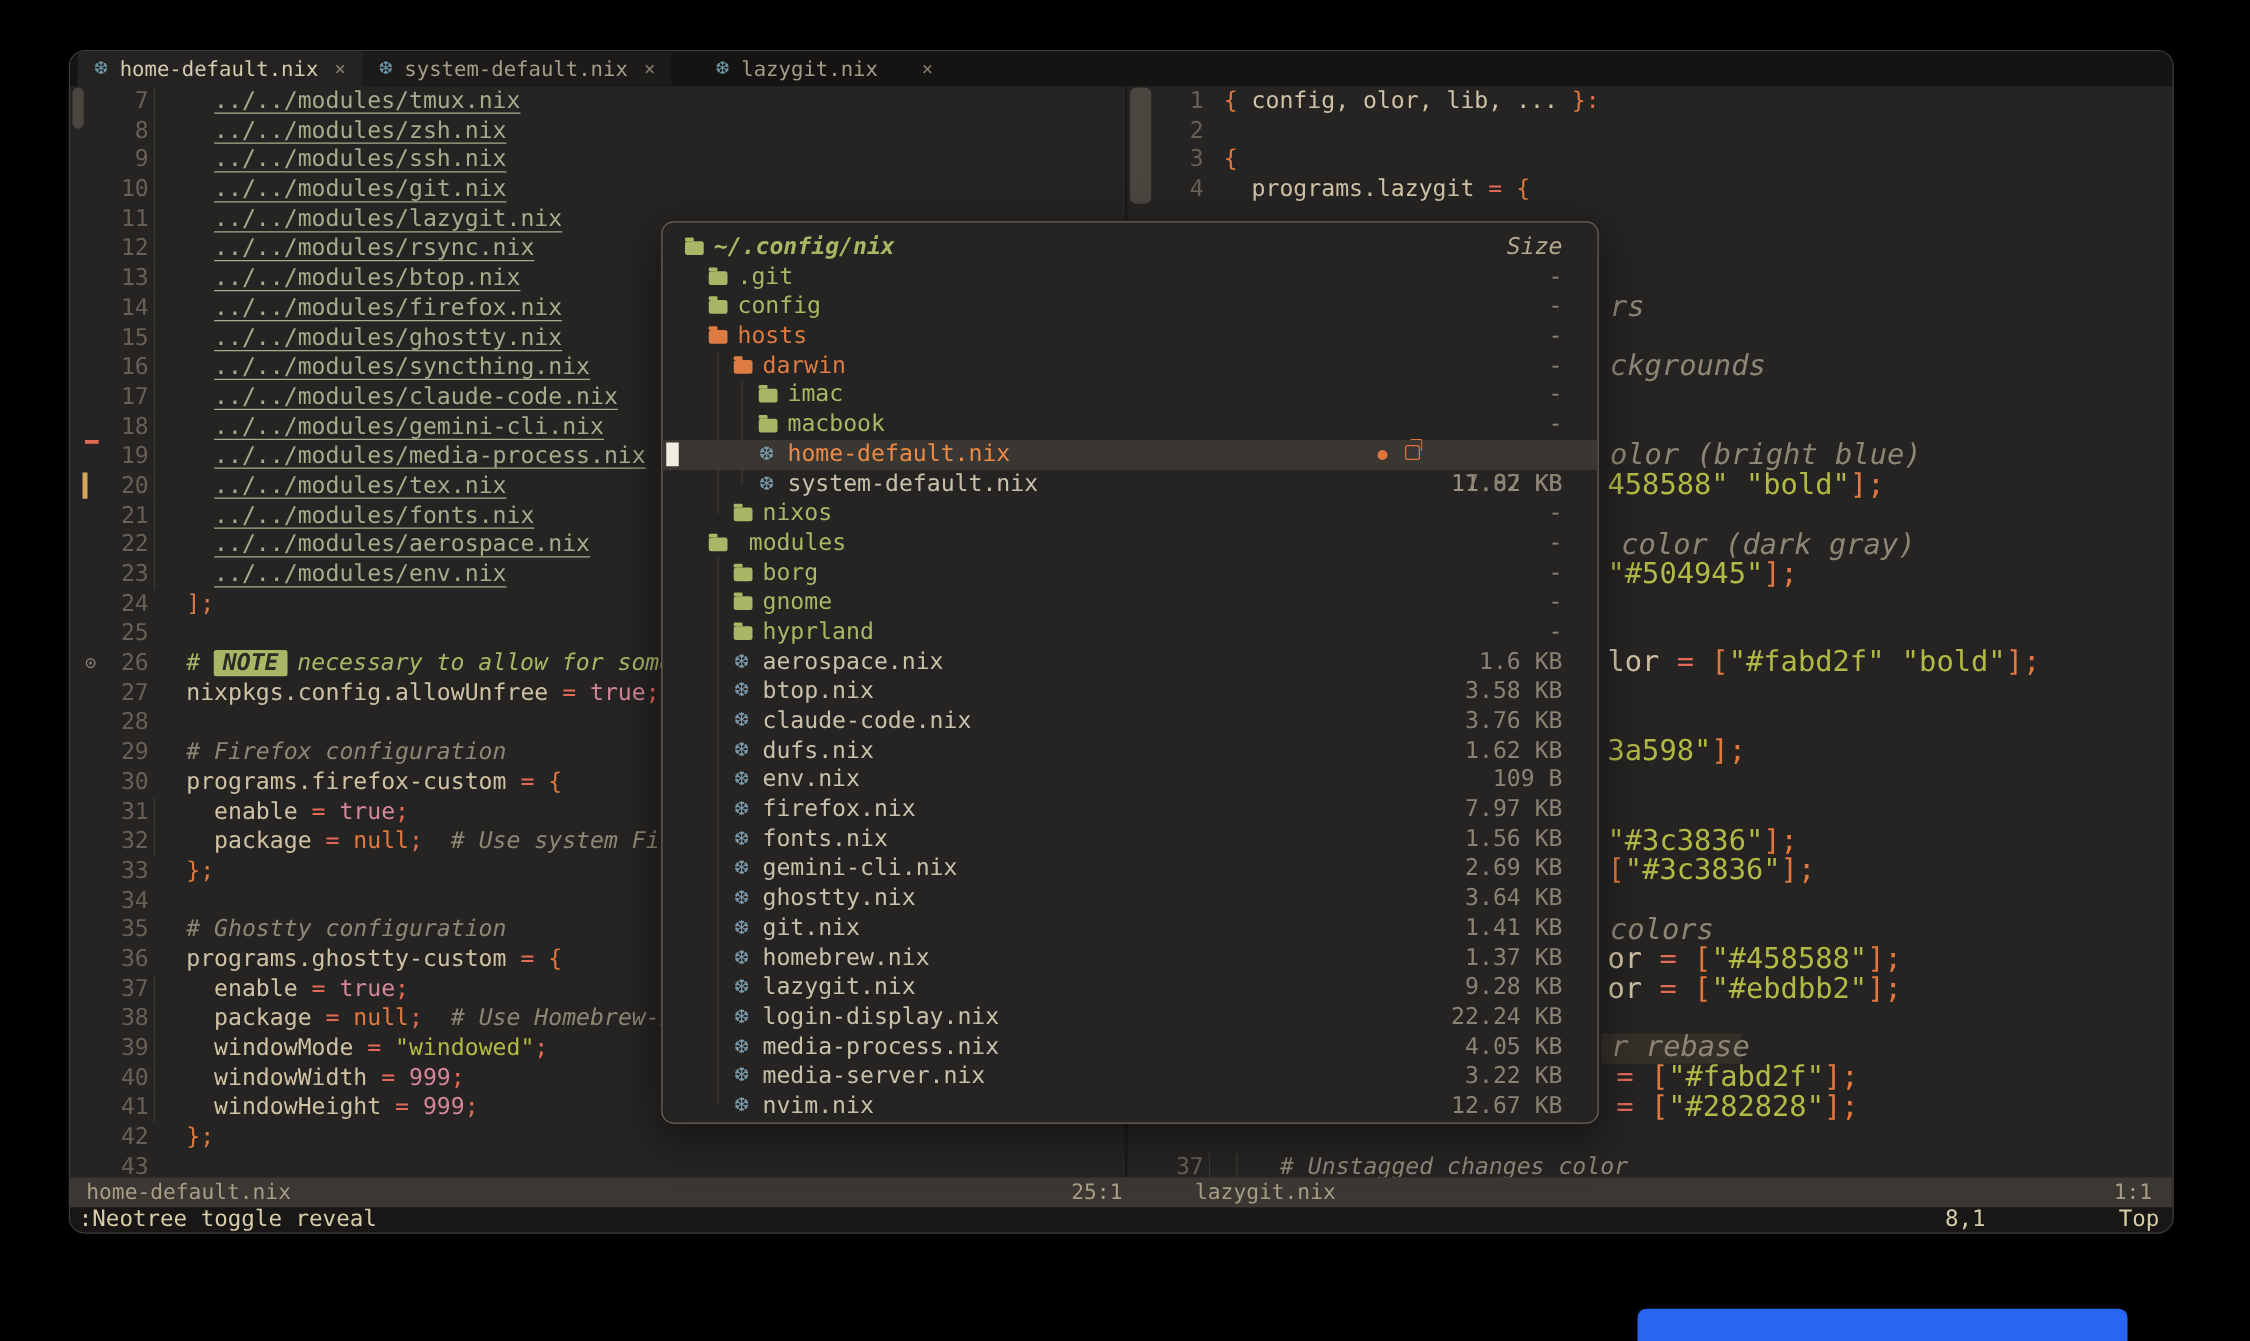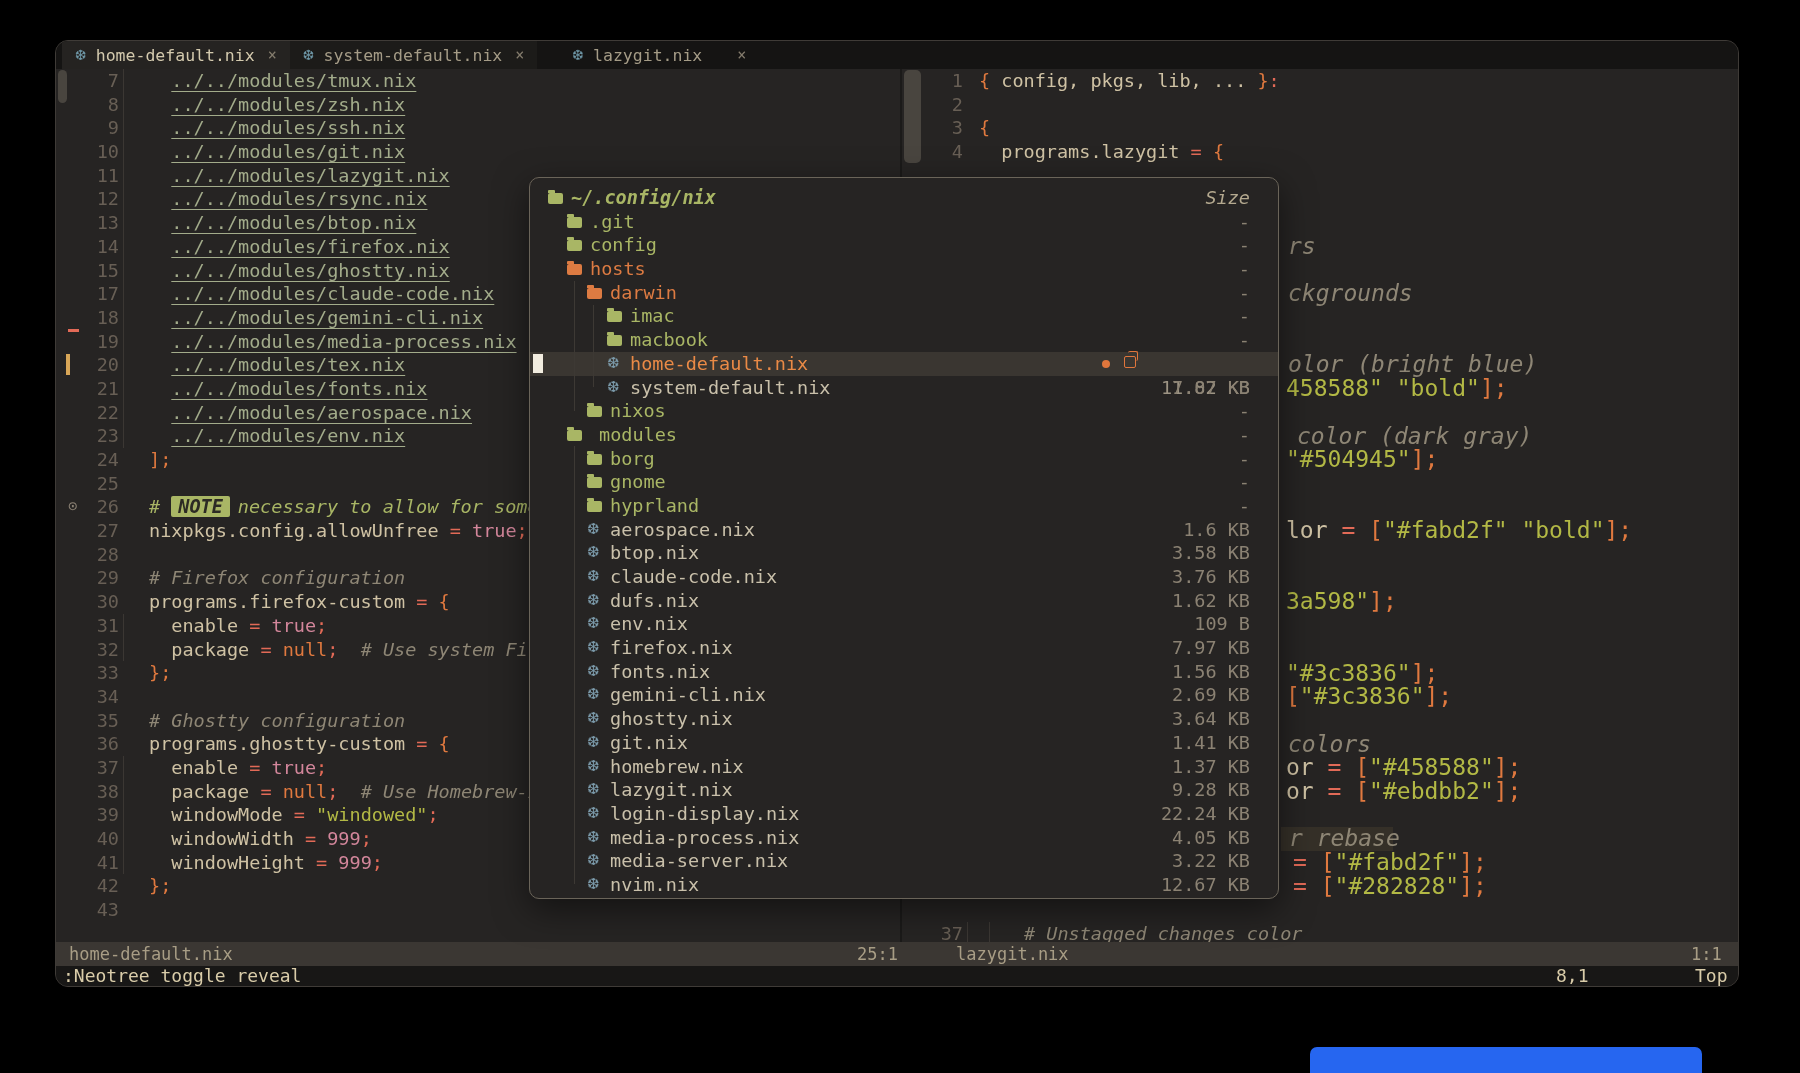--- a/index.html
+++ b/index.html
@@ -96,20 +96,21 @@
       <div id="left-lines">
           <div class="cl"><div class="sign"></div><div class="num">7</div><div class="code"><div class="guide"></div><span class="tok-fg">  </span><span class="tok-p">../../modules/tmux.nix</span></div></div>
           <div class="cl"><div class="sign"></div><div class="num">8</div><div class="code"><div class="guide"></div><span class="tok-fg">  </span><span class="tok-p">../../modules/zsh.nix</span></div></div>
           <div class="cl"><div class="sign"></div><div class="num">9</div><div class="code"><div class="guide"></div><span class="tok-fg">  </span><span class="tok-p">../../modules/ssh.nix</span></div></div>
           <div class="cl"><div class="sign"></div><div class="num">10</div><div class="code"><div class="guide"></div><span class="tok-fg">  </span><span class="tok-p">../../modules/git.nix</span></div></div>
           <div class="cl"><div class="sign"></div><div class="num">11</div><div class="code"><div class="guide"></div><span class="tok-fg">  </span><span class="tok-p">../../modules/lazygit.nix</span></div></div>
           <div class="cl"><div class="sign"></div><div class="num">12</div><div class="code"><div class="guide"></div><span class="tok-fg">  </span><span class="tok-p">../../modules/rsync.nix</span></div></div>
           <div class="cl"><div class="sign"></div><div class="num">13</div><div class="code"><div class="guide"></div><span class="tok-fg">  </span><span class="tok-p">../../modules/btop.nix</span></div></div>
           <div class="cl"><div class="sign"></div><div class="num">14</div><div class="code"><div class="guide"></div><span class="tok-fg">  </span><span class="tok-p">../../modules/firefox.nix</span></div></div>
           <div class="cl"><div class="sign"></div><div class="num">15</div><div class="code"><div class="guide"></div><span class="tok-fg">  </span><span class="tok-p">../../modules/ghostty.nix</span></div></div>
+          <div class="cl"><div class="sign"></div><div class="num">16</div><div class="code"><div class="guide"></div><span class="tok-fg">  </span><span class="tok-p">../../modules/syncthing.nix</span></div></div>
           <div class="cl"><div class="sign"></div><div class="num">17</div><div class="code"><div class="guide"></div><span class="tok-fg">  </span><span class="tok-p">../../modules/claude-code.nix</span></div></div>
           <div class="cl"><div class="sign"><div class="sign-dash"></div></div><div class="num">18</div><div class="code"><div class="guide"></div><span class="tok-fg">  </span><span class="tok-p">../../modules/gemini-cli.nix</span></div></div>
           <div class="cl"><div class="sign"></div><div class="num">19</div><div class="code"><div class="guide"></div><span class="tok-fg">  </span><span class="tok-p">../../modules/media-process.nix</span></div></div>
           <div class="cl"><div class="sign"><div class="sign-ybar"></div></div><div class="num">20</div><div class="code"><div class="guide"></div><span class="tok-fg">  </span><span class="tok-p">../../modules/tex.nix</span></div></div>
           <div class="cl"><div class="sign"></div><div class="num">21</div><div class="code"><div class="guide"></div><span class="tok-fg">  </span><span class="tok-p">../../modules/fonts.nix</span></div></div>
           <div class="cl"><div class="sign"></div><div class="num">22</div><div class="code"><div class="guide"></div><span class="tok-fg">  </span><span class="tok-p">../../modules/aerospace.nix</span></div></div>
           <div class="cl"><div class="sign"></div><div class="num">23</div><div class="code"><div class="guide"></div><span class="tok-fg">  </span><span class="tok-p">../../modules/env.nix</span></div></div>
           <div class="cl"><div class="sign"></div><div class="num">24</div><div class="code"><span class="tok-org">];</span></div></div>
           <div class="cl"><div class="sign"></div><div class="num">25</div><div class="code"></div></div>
           <div class="cl"><div class="sign"><div class="sign-circ">⊙</div></div><div class="num">26</div><div class="code"><span class="tok-gcm"># </span><span class="tok-badge">NOTE</span><span class="tok-gcm">necessary to allow for some packages</span></div></div>
@@ -128,21 +129,21 @@
           <div class="cl"><div class="sign"></div><div class="num">39</div><div class="code"><div class="guide"></div><span class="tok-fg">  windowMode</span><span class="tok-red"> = </span><span class="tok-str">"windowed"</span><span class="tok-red">;</span></div></div>
           <div class="cl"><div class="sign"></div><div class="num">40</div><div class="code"><div class="guide"></div><span class="tok-fg">  windowWidth</span><span class="tok-red"> = </span><span class="tok-pur">999</span><span class="tok-red">;</span></div></div>
           <div class="cl"><div class="sign"></div><div class="num">41</div><div class="code"><div class="guide"></div><span class="tok-fg">  windowHeight</span><span class="tok-red"> = </span><span class="tok-pur">999</span><span class="tok-red">;</span></div></div>
           <div class="cl"><div class="sign"></div><div class="num">42</div><div class="code"><span class="tok-org">};</span></div></div>
           <div class="cl"><div class="sign"></div><div class="num">43</div><div class="code"></div></div>
         </div>
     </div>
     <div class="pane" id="right-pane">
       <div class="thumb" style="left:2px;top:1px;width:17px;height:93px;"></div>
       <div id="right-lines">
-          <div class="cl"><div class="sign"></div><div class="num">1</div><div class="code"><span class="tok-org">{</span><span class="tok-fg"> config, pkgs, lib, </span><span class="tok-fg">...</span><span class="tok-org"> }</span><span class="tok-red">:</span></div></div>
+          <div class="cl"><div class="sign"></div><div class="num">1</div><div class="code"><span class="tok-org">{</span><span class="tok-fg"> config, olor, lib, </span><span class="tok-fg">...</span><span class="tok-org"> }</span><span class="tok-red">:</span></div></div>
           <div class="cl"><div class="sign"></div><div class="num">2</div><div class="code"></div></div>
           <div class="cl"><div class="sign"></div><div class="num">3</div><div class="code"><span class="tok-org">{</span></div></div>
           <div class="cl"><div class="sign"></div><div class="num">4</div><div class="code"><span class="tok-fg">  programs.lazygit</span><span class="tok-red"> = </span><span class="tok-org">{</span></div></div>
         </div>
       <div id="right-frags">
           <div class="frag" style="left: 386px; top: 165.9px;"><span class="tok-cm">rs</span></div>
           <div class="frag" style="left: 386px; top: 213.3px;"><span class="tok-cm">ckgrounds</span></div>
           <div class="frag" style="left: 386px; top: 284.4px;"><span class="tok-cm">olor (bright blue)</span></div>
           <div class="frag" style="left: 384px; top: 308.1px;"><span class="tok-str">458588" "bold"</span><span class="tok-org">];</span></div>
           <div class="frag" style="left: 395px; top: 355.5px;"><span class="tok-cm">color (dark gray)</span></div>

